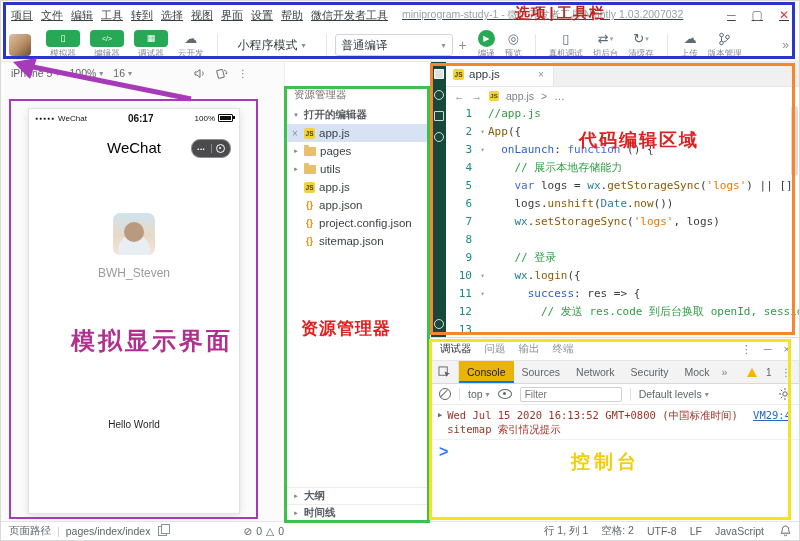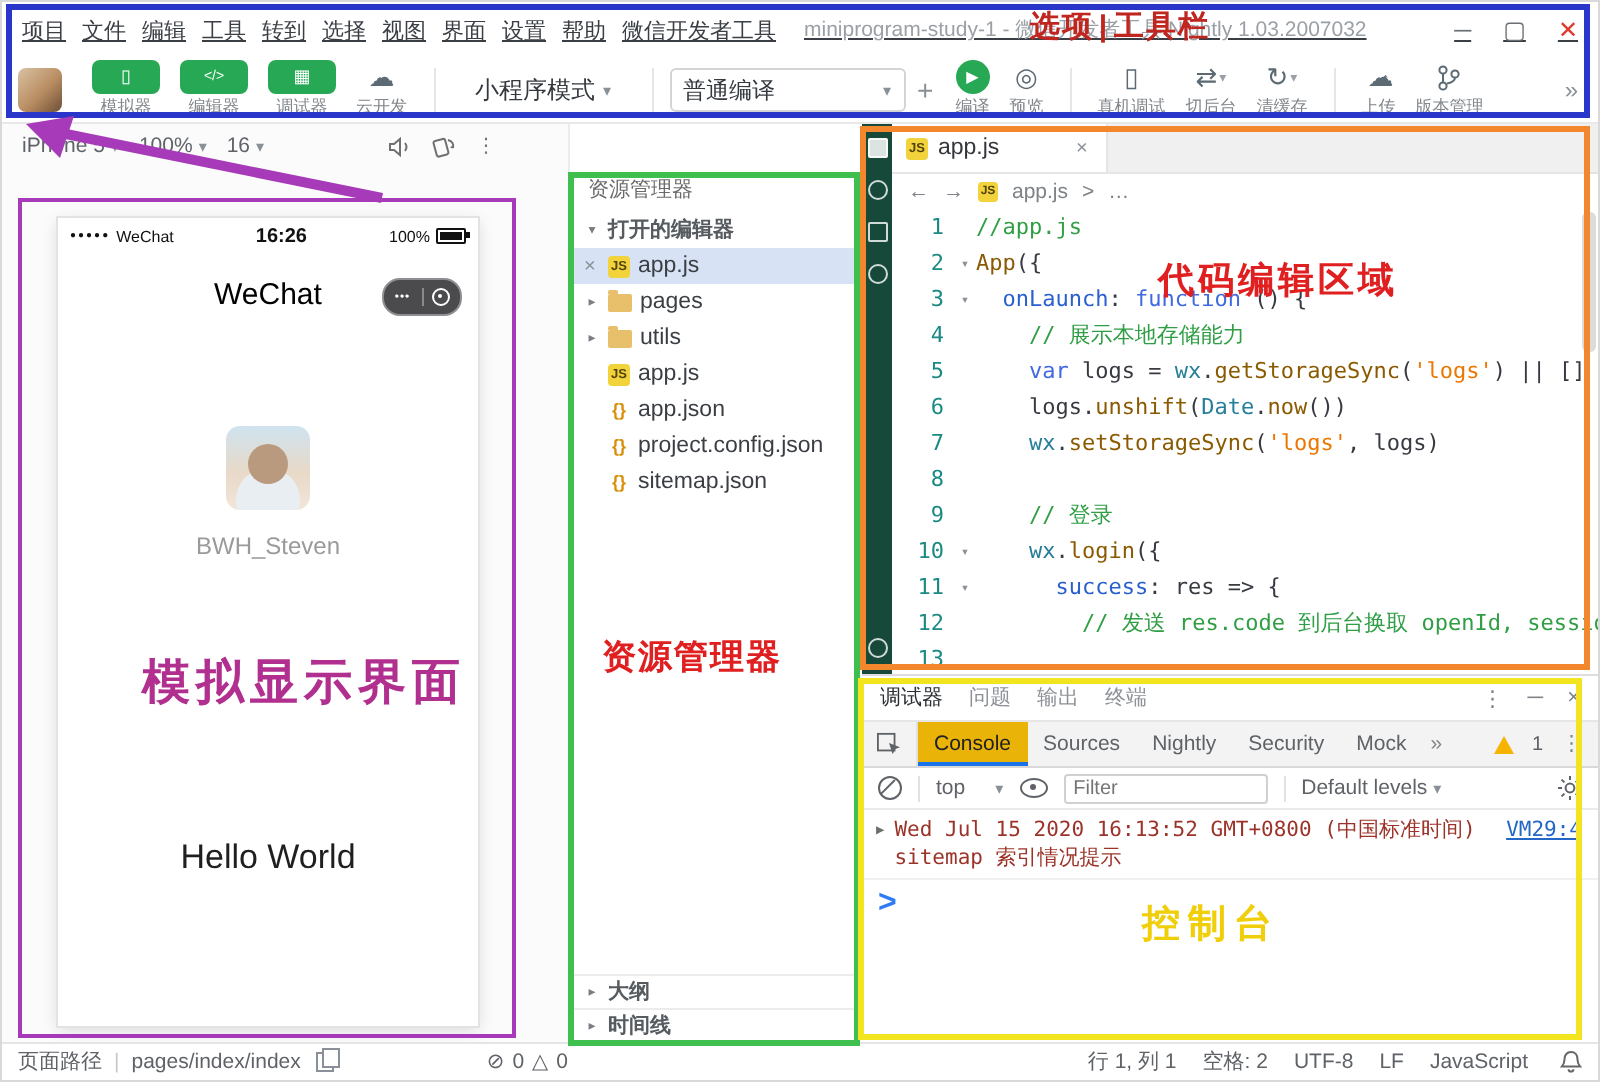--- a/index.html
+++ b/index.html
@@ -48,21 +48,21 @@
   .p-title{text-align:center;font-size:15px;color:#000;line-height:28px;}
   .capsule{position:absolute;right:8px;top:5px;width:38px;height:17px;background:rgba(44,44,46,.85);border:1px solid #8e8e93;border-radius:9px;display:flex;align-items:center;color:#fff;}
   .cap-dots{flex:1;text-align:center;font-size:6px;letter-spacing:.5px;}
   .cap-div{width:1px;height:9px;background:rgba(255,255,255,.35);}
   .cap-o{flex:1;display:flex;align-items:center;justify-content:center;}
   .cap-o i{width:7px;height:7px;border:1px solid #fff;border-radius:50%;position:relative;}
   .cap-o i::after{content:"";position:absolute;left:1.5px;top:1.5px;width:2px;height:2px;border-radius:50%;background:#fff;}
   .p-avatar{position:absolute;top:104px;left:50%;transform:translateX(-50%);width:42px;height:42px;border-radius:7px;background:linear-gradient(180deg,#cfe3ef 0%,#e8d9c8 55%,#f2e6da 100%);overflow:hidden;}
   .p-avatar::after{content:"";position:absolute;left:11px;top:9px;width:20px;height:20px;border-radius:50%;background:#b99a7e;box-shadow:0 18px 0 6px #e9eef2;}
   .p-name{position:absolute;top:157px;width:100%;text-align:center;color:#9a9a9a;font-size:12px;}
-  .p-hello{position:absolute;top:310px;width:100%;text-align:center;color:#1f1f1f;font-size:17px;}
+  .p-hello{position:absolute;top:310px;width:100%;text-align:center;color:#1f1f1f;font-size:10px;}
 
   
   .explorer{position:absolute;top:61px;left:283px;width:147px;bottom:19px;background:#fff;border-left:1px solid #ececec;box-sizing:border-box;}
   .exp-head{padding:26px 0 4px 9px;font-size:10.5px;color:#6b6b6b;}
   .row{height:18px;display:flex;align-items:center;padding-left:7px;gap:4px;color:#3b3f44;font-size:11.5px;white-space:nowrap;overflow:hidden;}
   .row.sec{font-size:10.5px;font-weight:bold;color:#565b60;}
   .row.sel{background:#d7e2f5;}
   .twisty{font-size:7px;color:#7a7f85;width:8px;flex:none;text-align:center;}
   .xclose{font-size:10px;color:#8a9097;width:8px;flex:none;}
   .badge{flex:none;display:flex;align-items:center;justify-content:center;border-radius:2px;font-weight:bold;}
@@ -303,21 +303,21 @@
             <path d="M10.8 4.6l-.4 1.6-1.5-.6" fill="#707070"></path>
           </svg>
         <span style="color:#707070;font-size:10px;">⋮</span>
       </span>
     </div>
 
     <div class="phone">
       <div class="p-status">
         <span class="p-dots">●●●●●</span>
         <span class="p-carrier">WeChat</span>
-        <span class="p-time">16:26</span>
+        <span class="p-time">06:17</span>
         <span class="p-batt-label">100%</span>
         <span class="batt"></span>
       </div>
       <div class="p-nav">
         <div class="p-title">WeChat</div>
         <div class="capsule">
           <span class="cap-dots">•••</span>
           <span class="cap-div"></span>
           <span class="cap-o">
               <i></i>
@@ -496,35 +496,35 @@
     <div class="devtools">
       <span class="inspect">
         <svg width="13" height="12" viewBox="0 0 14 13">
             <rect x="1" y="1" width="9" height="9" fill="none" stroke="#5f6368"></rect>
             <path d="M7 6l6 2.2-2.6 1L9 12z" fill="#5f6368"></path>
           </svg>
       </span>
       <span id="dt-tabs" style="display:flex;height:100%;">
           <span class="dt-tab active">Console</span>
           <span class="dt-tab">Sources</span>
-          <span class="dt-tab">Nightly</span>
+          <span class="dt-tab">Network</span>
           <span class="dt-tab">Security</span>
           <span class="dt-tab">Mock</span>
         </span>
       <span class="dt-more">»</span>
       <span class="dt-right">
         <span class="warn-tri"></span>
         <span class="warn-count">1</span>
         <span style="color:#80868b;">⋮</span>
       </span>
     </div>
     <div class="console-bar">
       <span class="ico-ban"></span>
       <span class="bar-sep"></span>
-      <span style="display:flex;align-items:center;gap:15px;">
+      <span style="display:flex;align-items:center;gap:3px;">
         <span>top</span>
         <span class="caret">▾</span>
       </span>
       <span class="eye"></span>
       <input class="filter" placeholder="Filter" style="">
       <span class="bar-sep"></span>
       <span style="display:flex;align-items:center;gap:3px;">
         <span>Default levels</span>
         <span class="caret">▾</span>
       </span>

